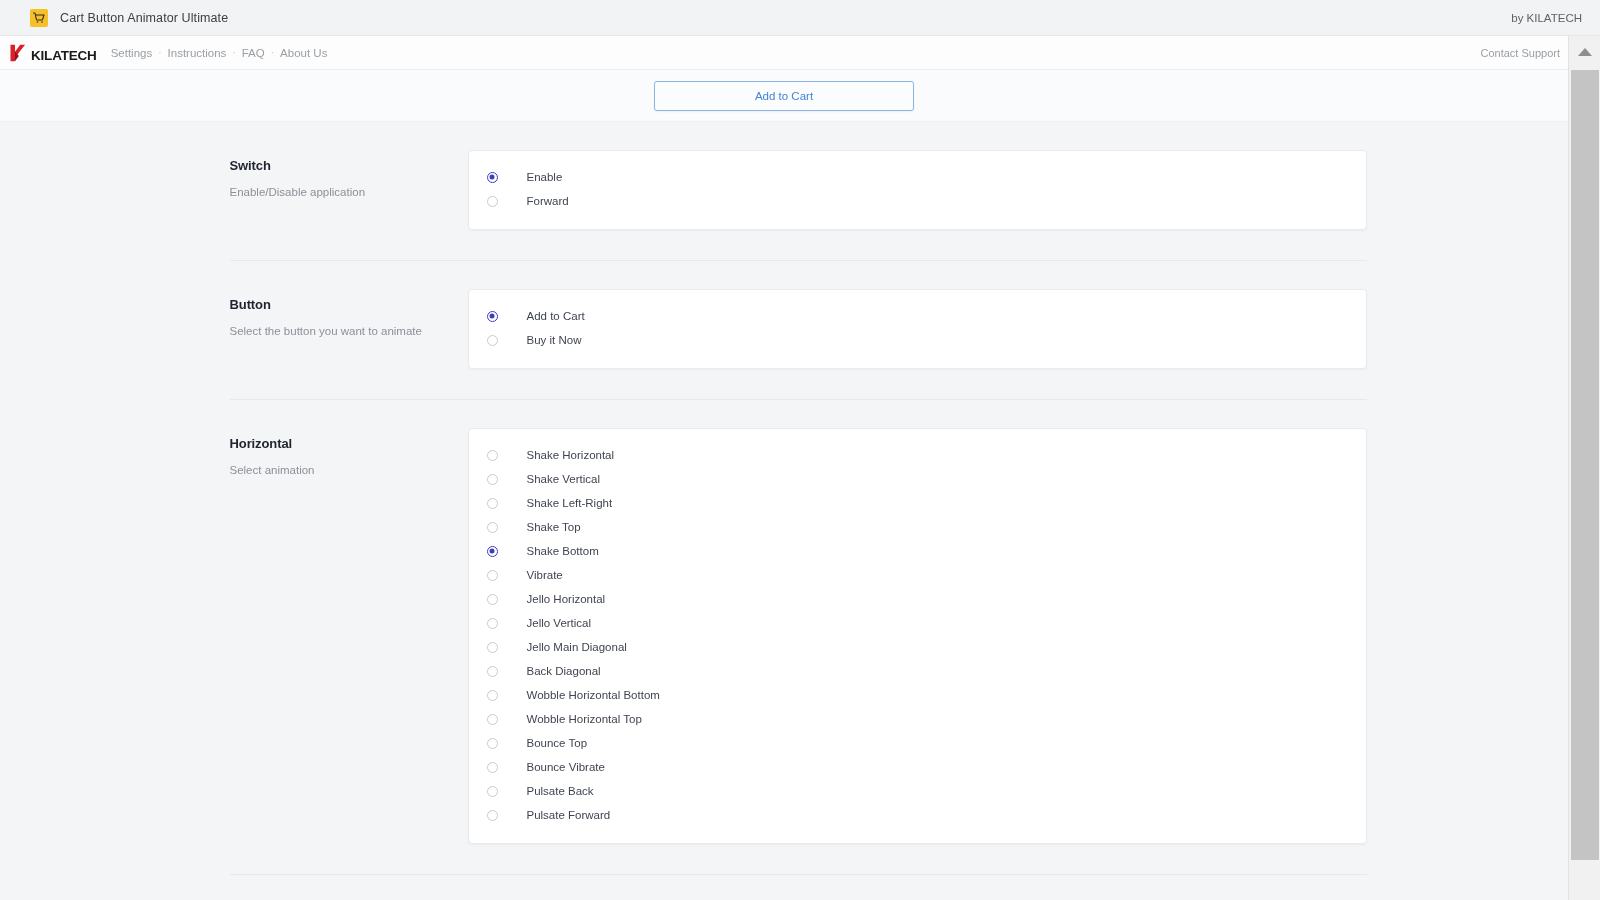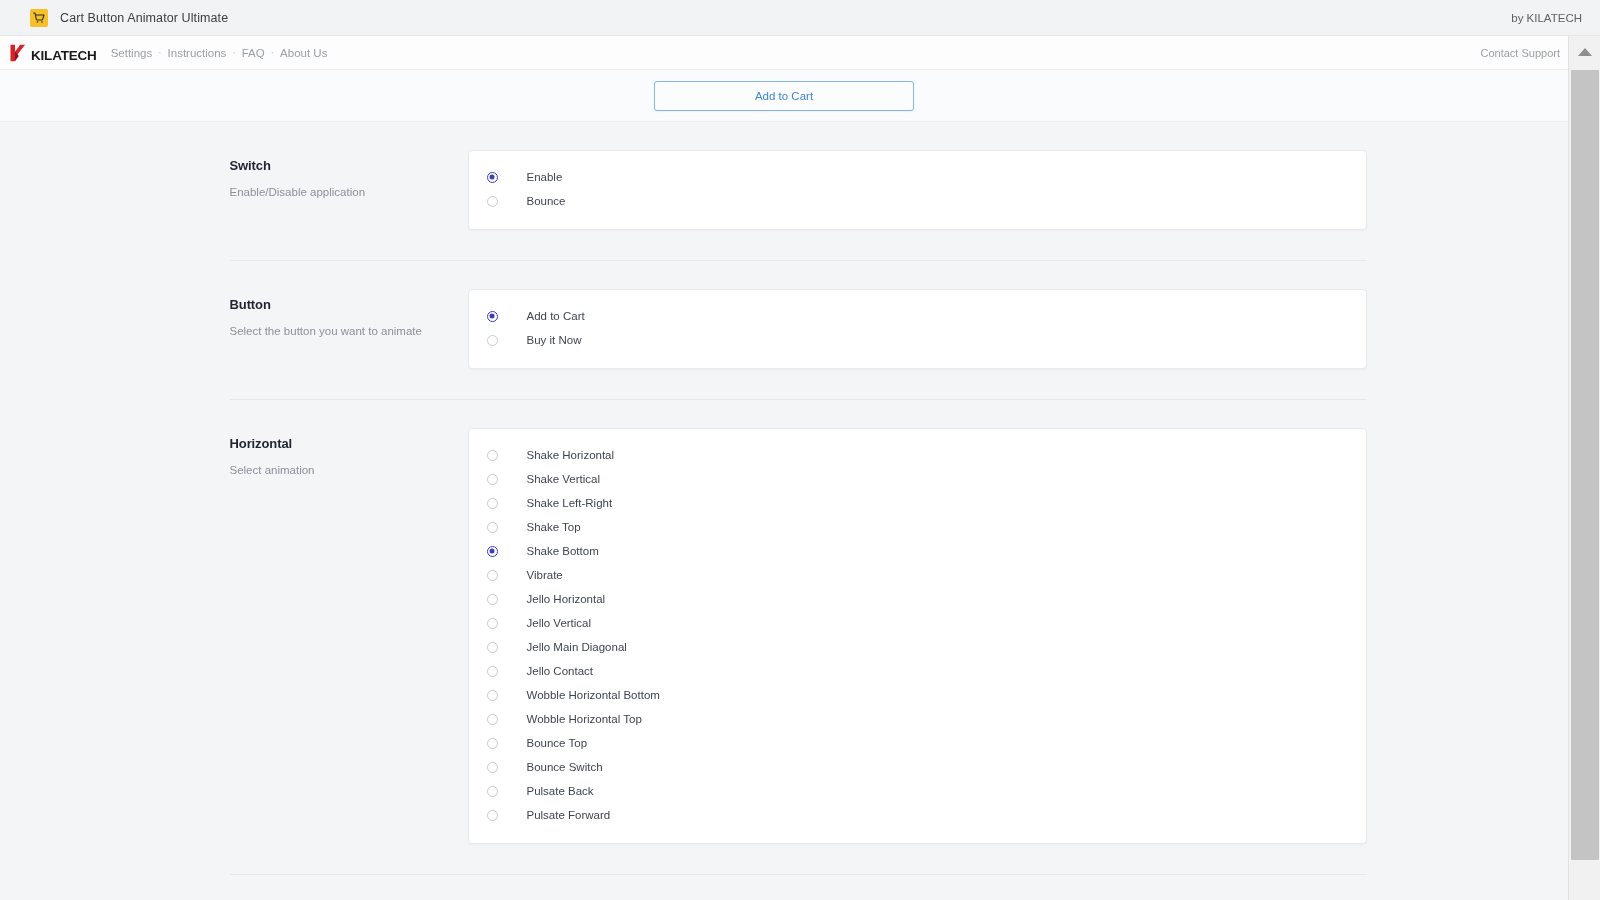--- a/index.html
+++ b/index.html
@@ -271,21 +271,21 @@
           <div class="section-title">Switch</div>
           <div class="section-desc">Enable/Disable application</div>
         </div>
         <div class="card">
           <div class="radio-row">
             <span class="radio checked"></span>
             <span class="radio-label">Enable</span>
           </div>
           <div class="radio-row">
             <span class="radio"></span>
-            <span class="radio-label">Bounce</span>
+            <span class="radio-label">Forward</span>
           </div>
         </div>
       </div>
       <div class="section">
         <div class="section-label">
           <div class="section-title">Button</div>
           <div class="section-desc">Select the button you want to animate</div>
         </div>
         <div class="card">
           <div class="radio-row">
@@ -335,37 +335,37 @@
           <div class="radio-row">
             <span class="radio"></span>
             <span class="radio-label">Jello Vertical</span>
           </div>
           <div class="radio-row">
             <span class="radio"></span>
             <span class="radio-label">Jello Main Diagonal</span>
           </div>
           <div class="radio-row">
             <span class="radio"></span>
-            <span class="radio-label">Jello Contact</span>
+            <span class="radio-label">Back Diagonal</span>
           </div>
           <div class="radio-row">
             <span class="radio"></span>
             <span class="radio-label">Wobble Horizontal Bottom</span>
           </div>
           <div class="radio-row">
             <span class="radio"></span>
             <span class="radio-label">Wobble Horizontal Top</span>
           </div>
           <div class="radio-row">
             <span class="radio"></span>
             <span class="radio-label">Bounce Top</span>
           </div>
           <div class="radio-row">
             <span class="radio"></span>
-            <span class="radio-label">Bounce Switch</span>
+            <span class="radio-label">Bounce Vibrate</span>
           </div>
           <div class="radio-row">
             <span class="radio"></span>
             <span class="radio-label">Pulsate Back</span>
           </div>
           <div class="radio-row">
             <span class="radio"></span>
             <span class="radio-label">Pulsate Forward</span>
           </div>
         </div>

